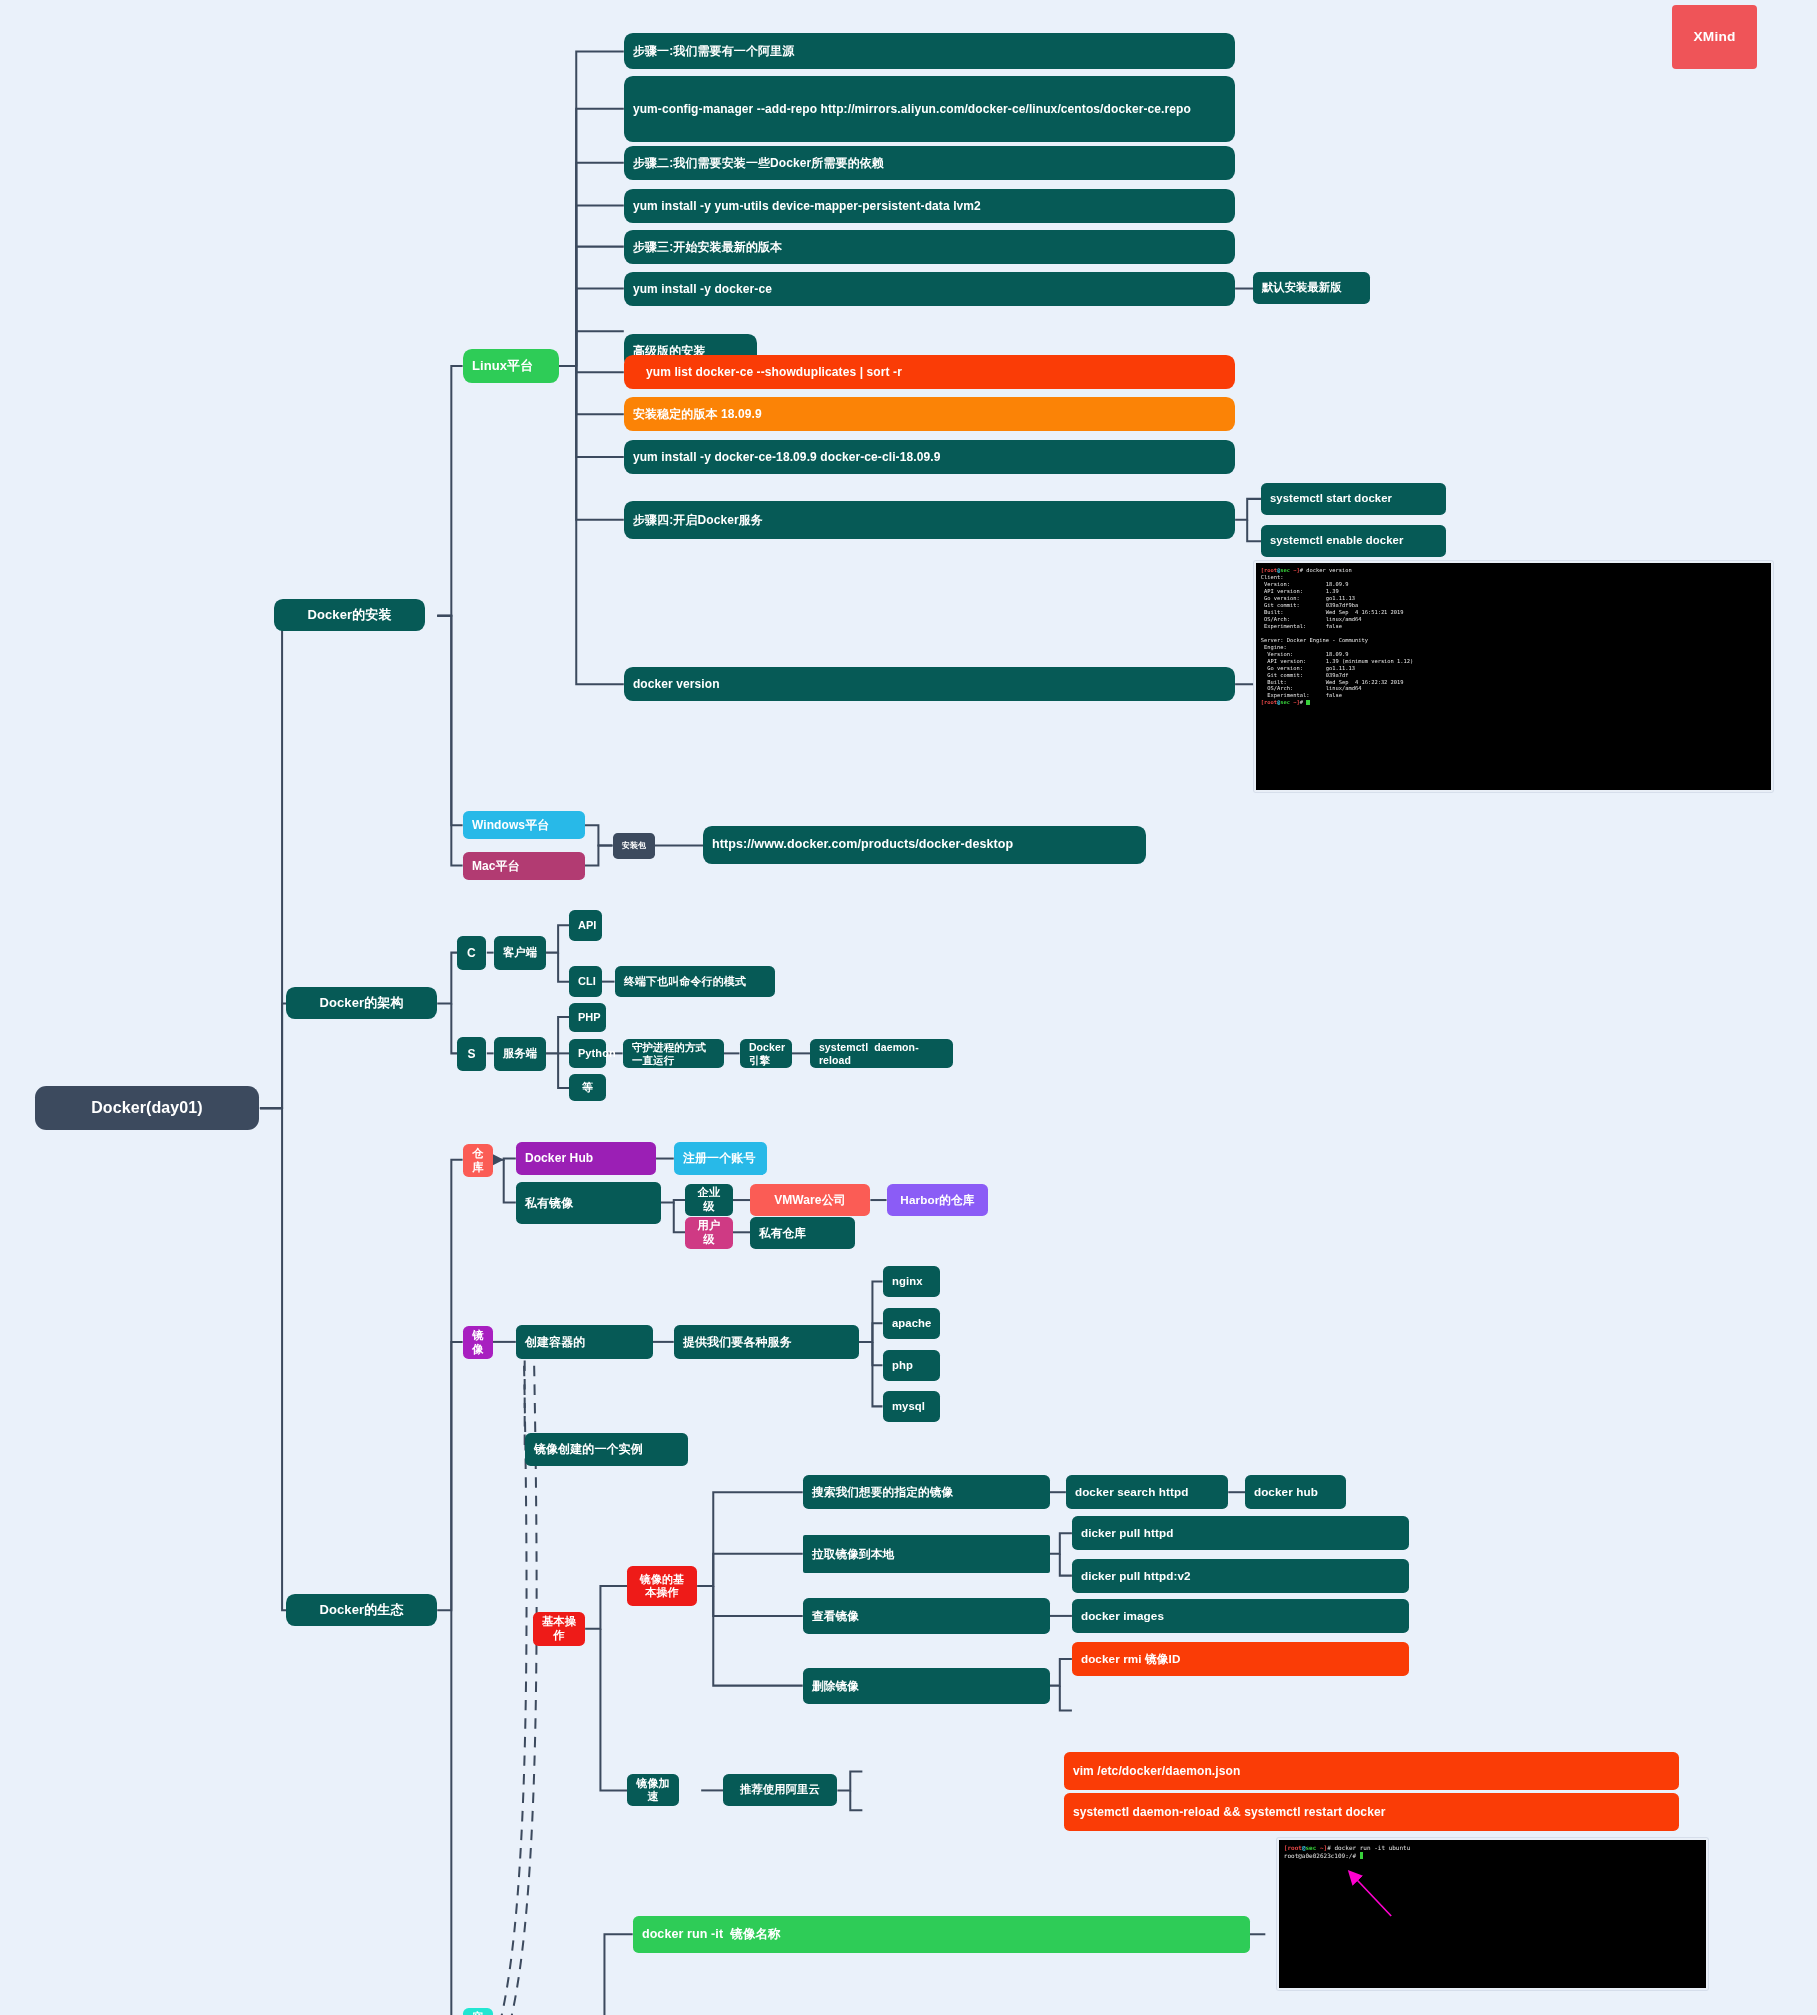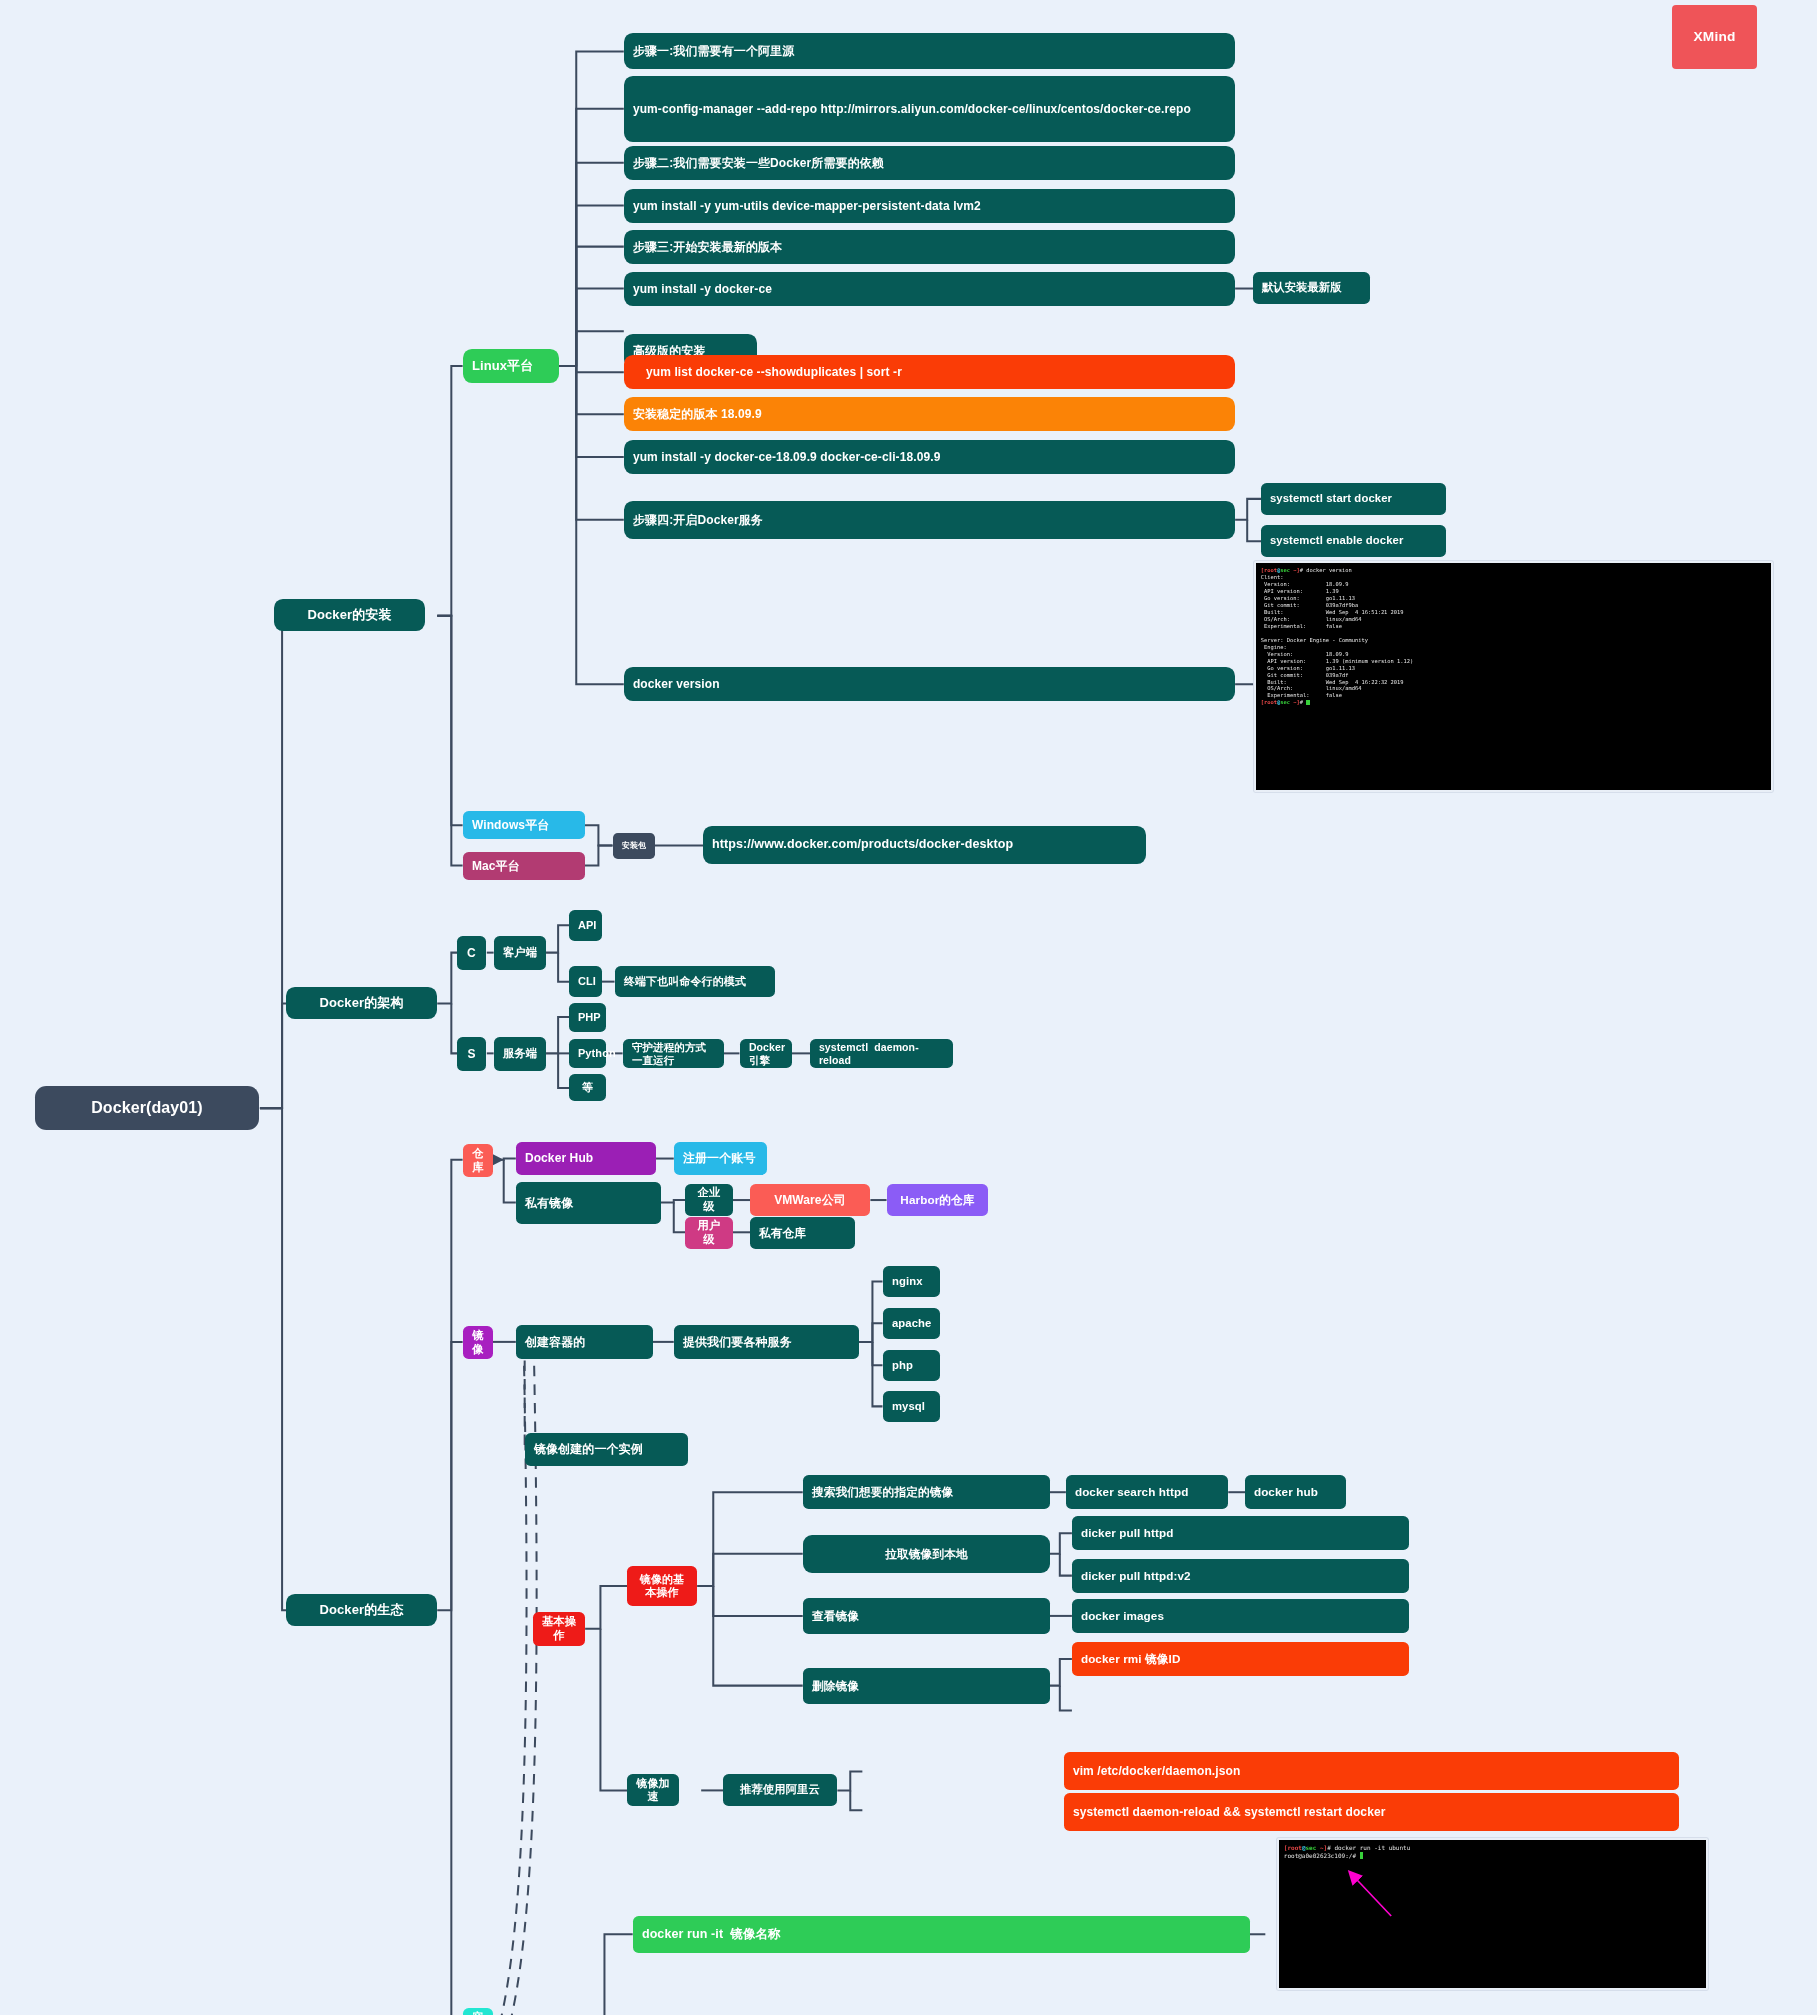--- a/index.html
+++ b/index.html
@@ -419,21 +419,21 @@
   <div class="node red" style="left:627px;top:1566px;width:70px;height:40px;font-size:11px;justify-content:center;border-radius:5.6px;">
     <span class="nodetext" style="text-align:center;">镜像的基本操作</span>
   </div>
   <div class="node teal" style="left:627px;top:1774px;width:52px;height:32px;font-size:11px;justify-content:center;border-radius:5.6px;">
     <span class="nodetext" style="text-align:center;">镜像加速</span>
   </div>
 
   <div class="node teal" style="left:803px;top:1475px;width:247px;height:34px;font-size:11.7px;border-radius:5.6px;">
     <span class="nodetext">搜索我们想要的指定的镜像</span>
   </div>
-  <div class="node teal" style="left:803px;top:1535px;width:247px;height:38px;font-size:11.7px;border-radius:9px;text-align:center;">
+  <div class="node teal" style="left:803px;top:1535px;width:247px;height:38px;font-size:11.7px;border-radius:2px;">
     <span class="nodetext">拉取镜像到本地</span>
   </div>
   <div class="node teal" style="left:803px;top:1598px;width:247px;height:36px;font-size:11.7px;border-radius:5.6px;">
     <span class="nodetext">查看镜像</span>
   </div>
   <div class="node teal" style="left:803px;top:1668px;width:247px;height:36px;font-size:11.7px;border-radius:5.6px;">
     <span class="nodetext">删除镜像</span>
   </div>
 
   <div class="node teal" style="left:1066px;top:1475px;width:162px;height:34px;font-size:11.7px;border-radius:5.6px;">

